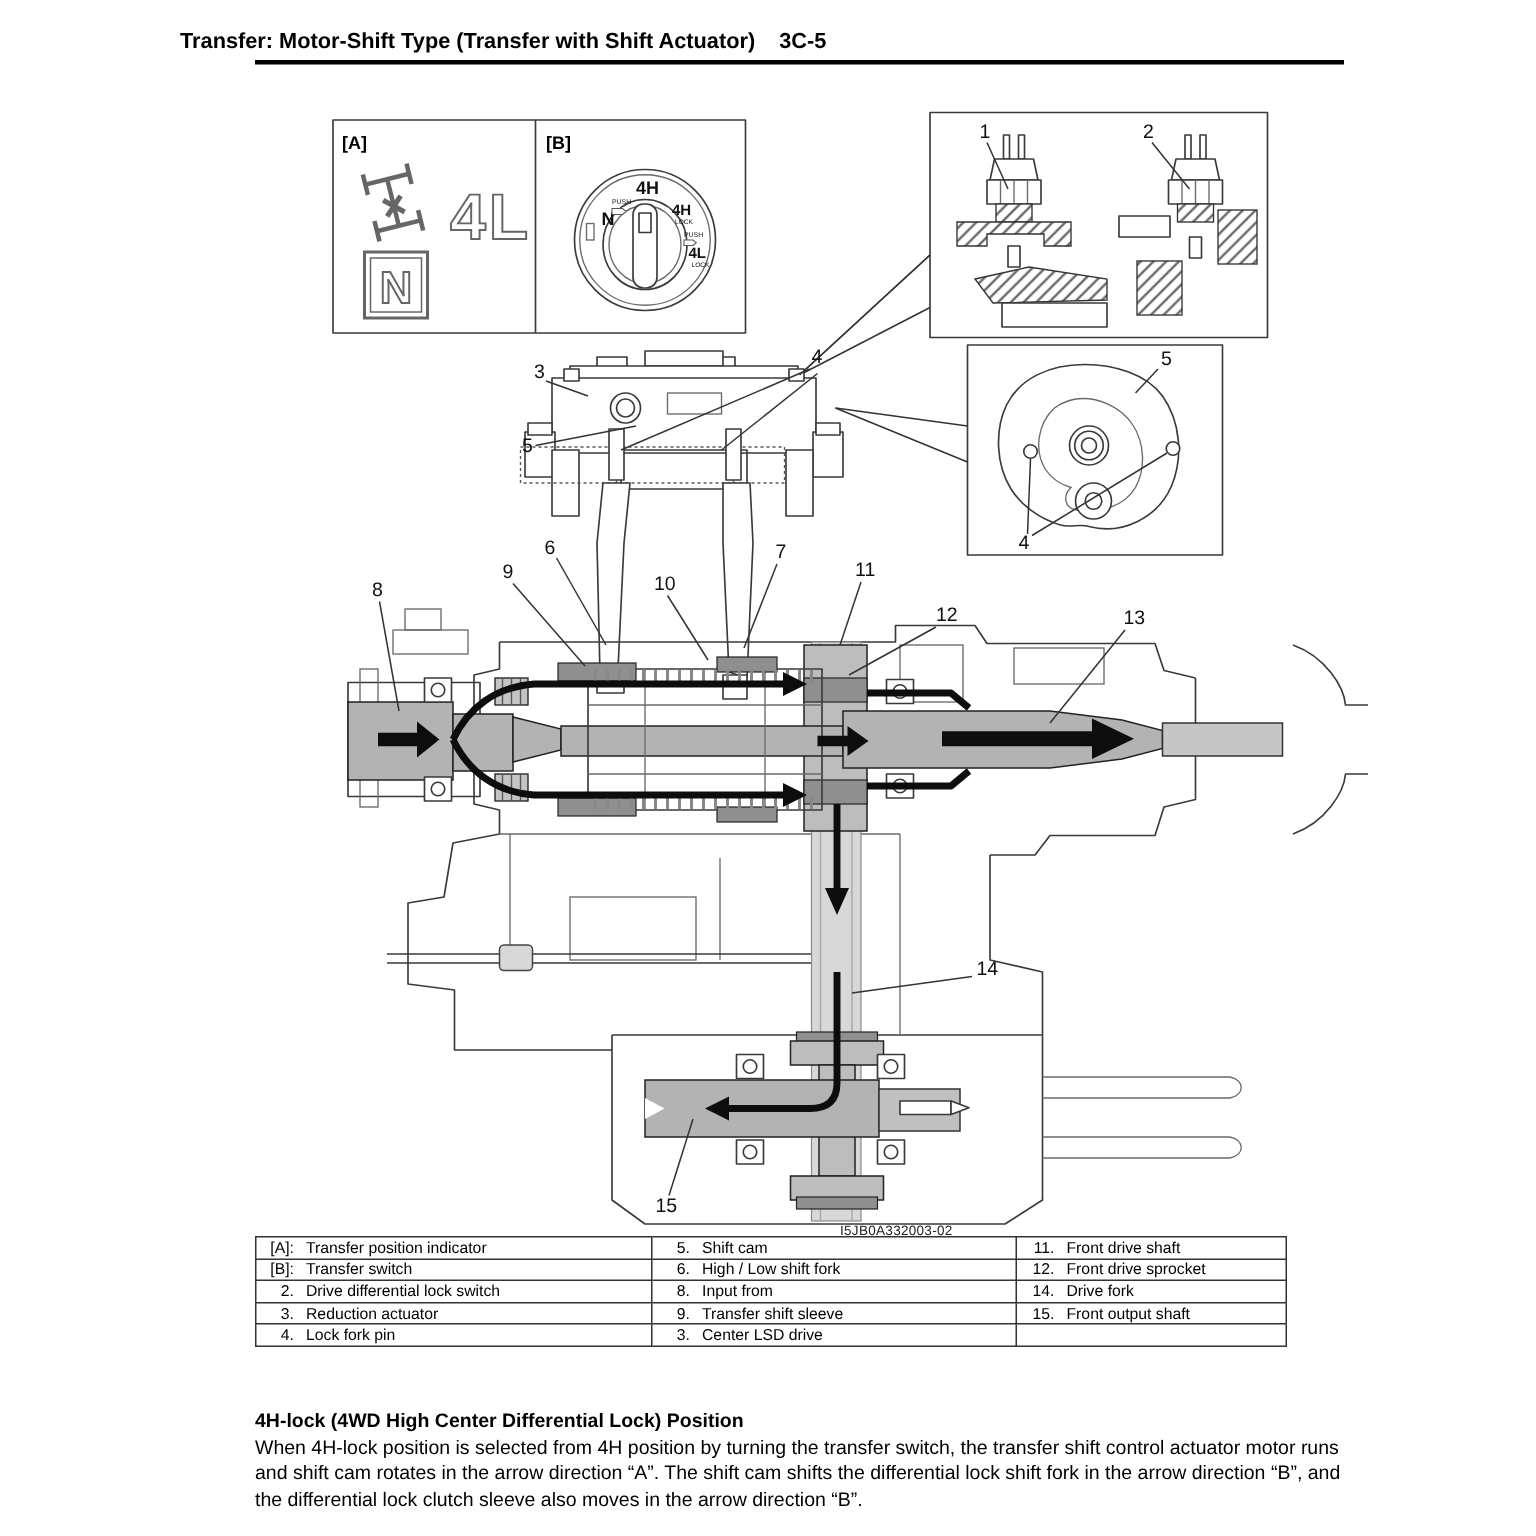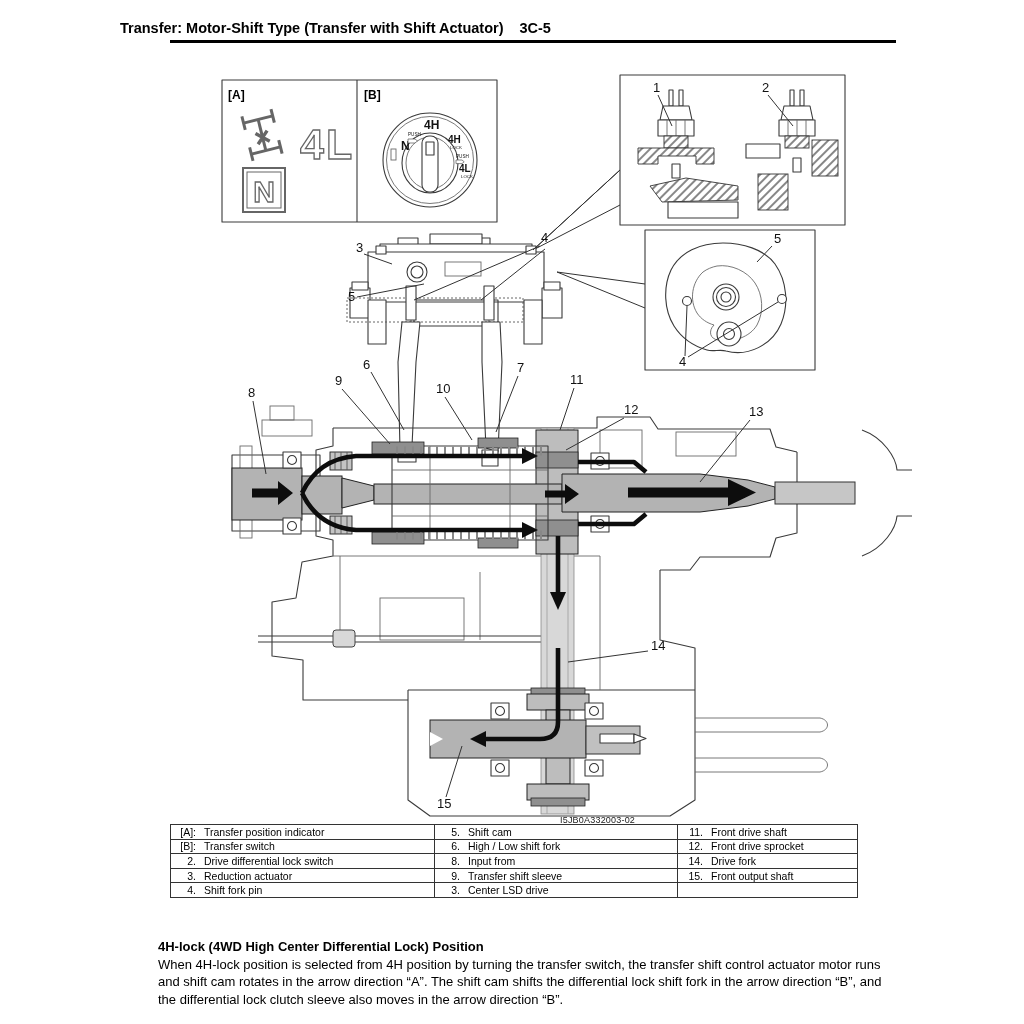--- a/index.html
+++ b/index.html
@@ -10,21 +10,21 @@
   .hdr .pg{margin-left:16px;}
   .rule{position:absolute;top:40px;left:170px;width:726px;height:3px;background:#000;}
   svg.fig{position:absolute;top:0;left:0;}
   .code{position:absolute;top:815px;left:560px;width:317px;text-align:left;
         font-size:9px;color:#222;letter-spacing:.2px;}
   table.legend{position:absolute;top:824px;left:170px;width:687px;
         border-collapse:collapse;table-layout:fixed;font-size:10.5px;}
   table.legend td{border:1px solid #333;height:13.6px;padding:0 2px;
         white-space:nowrap;overflow:hidden;vertical-align:middle;}
   table.legend .ln{display:inline-block;width:23px;text-align:right;margin-right:8px;}
-  .sect{position:absolute;top:938px;left:158px;width:736px;font-size:13px;line-height:17.4px;}
+  .sect{position:absolute;top:938px;left:170px;width:736px;font-size:13px;line-height:17.4px;}
   .sect h3{margin:0 0 1px 0;font-size:13px;line-height:17px;}
   
   .ol{fill:none;stroke:#3a3a3a;stroke-width:1.1;stroke-linejoin:round;}
   .ol2{fill:none;stroke:#6a6a6a;stroke-width:0.9;}
   .wh{fill:#ffffff;stroke:#3a3a3a;stroke-width:1.1;stroke-linejoin:round;}
   .gray{fill:#b3b3b3;stroke:#222;stroke-width:1;}
   .mgray{fill:#bdbdbd;stroke:#222;stroke-width:1;}
   .dgray{fill:#8f8f8f;stroke:#222;stroke-width:0.8;}
   .lgray{fill:#d8d8d8;stroke:#8a8a8a;stroke-width:0.8;}
   .flow{fill:none;stroke:#0d0d0d;stroke-width:4.6;stroke-linejoin:round;}
@@ -371,21 +371,21 @@
         <td><span class="ln">2.</span><span>Drive differential lock switch</span></td>
         <td><span class="ln">8.</span><span>Input from</span></td>
         <td><span class="ln">14.</span><span>Drive fork</span></td>
       </tr>
       <tr>
         <td><span class="ln">3.</span><span>Reduction actuator</span></td>
         <td><span class="ln">9.</span><span>Transfer shift sleeve</span></td>
         <td><span class="ln">15.</span><span>Front output shaft</span></td>
       </tr>
       <tr>
-        <td><span class="ln">4.</span><span>Shift fork pin</span></td>
+        <td><span class="ln">4.</span><span>Lock fork pin</span></td>
         <td><span class="ln">3.</span><span>Center LSD drive</span></td>
         <td><span class="ln"></span><span></span></td>
       </tr>
     </tbody>
   </table>
 
   <div class="sect">
     <h3>4H-lock (4WD High Center Differential Lock) Position</h3>
     <div>When 4H-lock position is selected from 4H position by turning the transfer switch, the transfer shift control actuator motor runs and shift cam rotates in the arrow direction “A”. The shift cam shifts the differential lock shift fork in the arrow direction “B”, and the differential lock clutch sleeve also moves in the arrow direction “B”.</div>
   </div>

